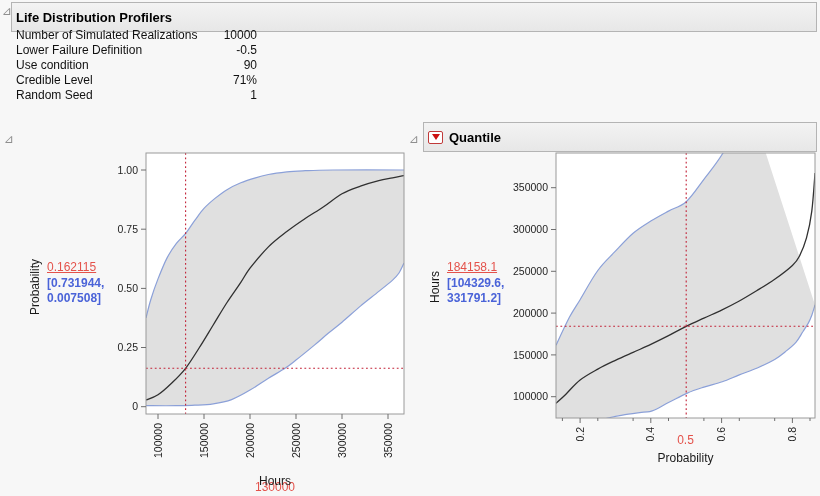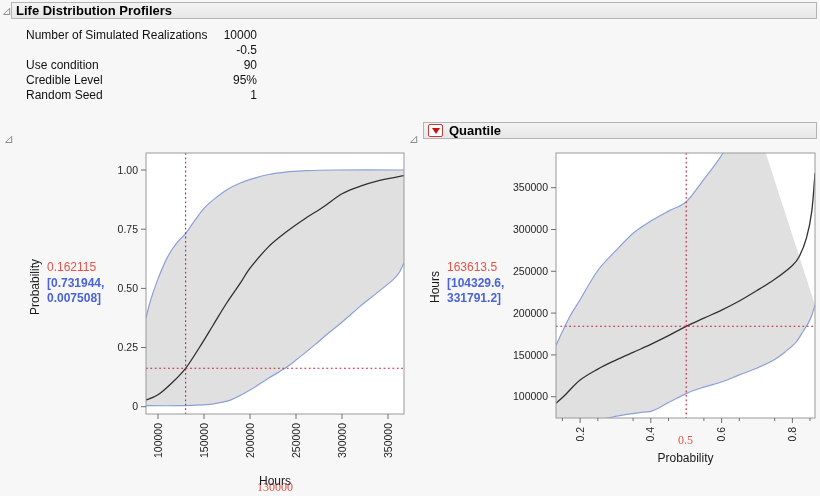--- a/index.html
+++ b/index.html
@@ -1,66 +1,67 @@
 <!DOCTYPE html>
 <html style="--red: #e4524b; --blue: #4a63d8;"><head>
 <meta charset="utf-8">
 <style>
   html,body{margin:0;padding:0;background:#e9e9e9;}
   #app{position:relative;width:820px;height:496px;background:#f7f7f7;
        font-family:"Liberation Sans",sans-serif;overflow:hidden;color:#111;}
   .disc{position:absolute;color:#8f8f8f;font-size:12px;line-height:12px;
         font-family:"DejaVu Sans",sans-serif;cursor:pointer;}
-  .hdrbar{position:absolute;box-sizing:border-box;height:17px;
+  .hdrbar{position:absolute;box-sizing:border-box;height:30px;
           background:linear-gradient(#f3f3f3,#e7e7e7);
           border:1px solid #b4b4b4;display:flex;align-items:center;}
   .hdrbar .t{font-weight:bold;font-size:13px;color:#000;white-space:nowrap;}
   .redbtn{box-sizing:border-box;width:15px;height:13px;background:#fff;
           border:1px solid #c03a3a;border-radius:2px;display:flex;
           align-items:center;justify-content:center;margin:0 6px 0 4px;cursor:pointer;}
   .redbtn .tri{width:0;height:0;border-left:4px solid transparent;
           border-right:4px solid transparent;border-top:6px solid #cc1111;}
   .summary{position:absolute;left:16px;top:28px;width:241px;font-size:12px;}
-  .trow{display:flex;height:15px;line-height:15px;margin-left:10px;}
+  .trow{display:flex;height:15px;line-height:15px;}
   .tval{margin-left:auto;text-align:right;}
   .plot{position:absolute;}
   svg text{font-family:"Liberation Sans",sans-serif;font-size:10.5px;fill:#1f1f1f;}
   .vlabel{position:absolute;width:80px;height:14px;line-height:14px;text-align:center;
           font-size:12px;color:#1a1a1a;transform:rotate(-90deg);}
   .ann{position:absolute;font-size:12px;line-height:15.5px;white-space:nowrap;}
-  .ann .r{color:var(--red);}
+  .ann .r{color:var(--red);text-decoration:underline;}
   .ann .b{color:var(--blue);font-weight:bold;}
-  .xcur{position:absolute;text-align:center;font-size:12px;color:var(--red);font-family:Liberation Serif, serif;}
+  .xcur{position:absolute;text-align:center;font-size:12px;color:var(--red);}
   .xaxis{position:absolute;text-align:center;font-size:12px;color:#1a1a1a;}
 </style>
 </head>
 <body>
 
 <div id="app">
 
   <span class="disc" style="left:2px;top:5px">⊿</span>
   <div class="hdrbar" style="left:11px;top:2px;width:806px">
     <span class="t" style="margin-left:4px">Life Distribution Profilers</span>
   </div>
 
   <div class="summary">
     <div class="trow">
       <span>Number of Simulated Realizations</span>
       <span class="tval">10000</span>
     </div>
     <div class="trow">
+      <span>Lower Failure Definition</span>
       <span class="tval">-0.5</span>
     </div>
     <div class="trow">
       <span>Use condition</span>
       <span class="tval">90</span>
     </div>
     <div class="trow">
       <span>Credible Level</span>
-      <span class="tval">95%</span>
+      <span class="tval">71%</span>
     </div>
     <div class="trow">
       <span>Random Seed</span>
       <span class="tval">1</span>
     </div>
   </div>
 
   <span class="disc" style="left:4px;top:133px">⊿</span>
 
   <span class="disc" style="left:409px;top:133px">⊿</span>
@@ -176,20 +177,20 @@
   <div class="ann" style="left:47px;top:260px">
     <div class="r">0.162115</div>
     <div class="b">[0.731944,</div>
     <div class="b">0.007508]</div>
   </div>
   <div class="xcur" style="left:146px;top:480px;width:258px">130000</div>
   <div class="xaxis" style="left:146px;top:474px;width:258px">Hours</div>
 
   <div class="vlabel" style="left:395px;top:280px">Hours</div>
   <div class="ann" style="left:447px;top:260px">
-    <div class="r">163613.5</div>
+    <div class="r">184158.1</div>
     <div class="b">[104329.6,</div>
     <div class="b">331791.2]</div>
   </div>
   <div class="xcur" style="left:556px;top:433px;width:259px">0.5</div>
   <div class="xaxis" style="left:556px;top:451px;width:259px">Probability</div>
 
 </div>
 
 </body></html>

